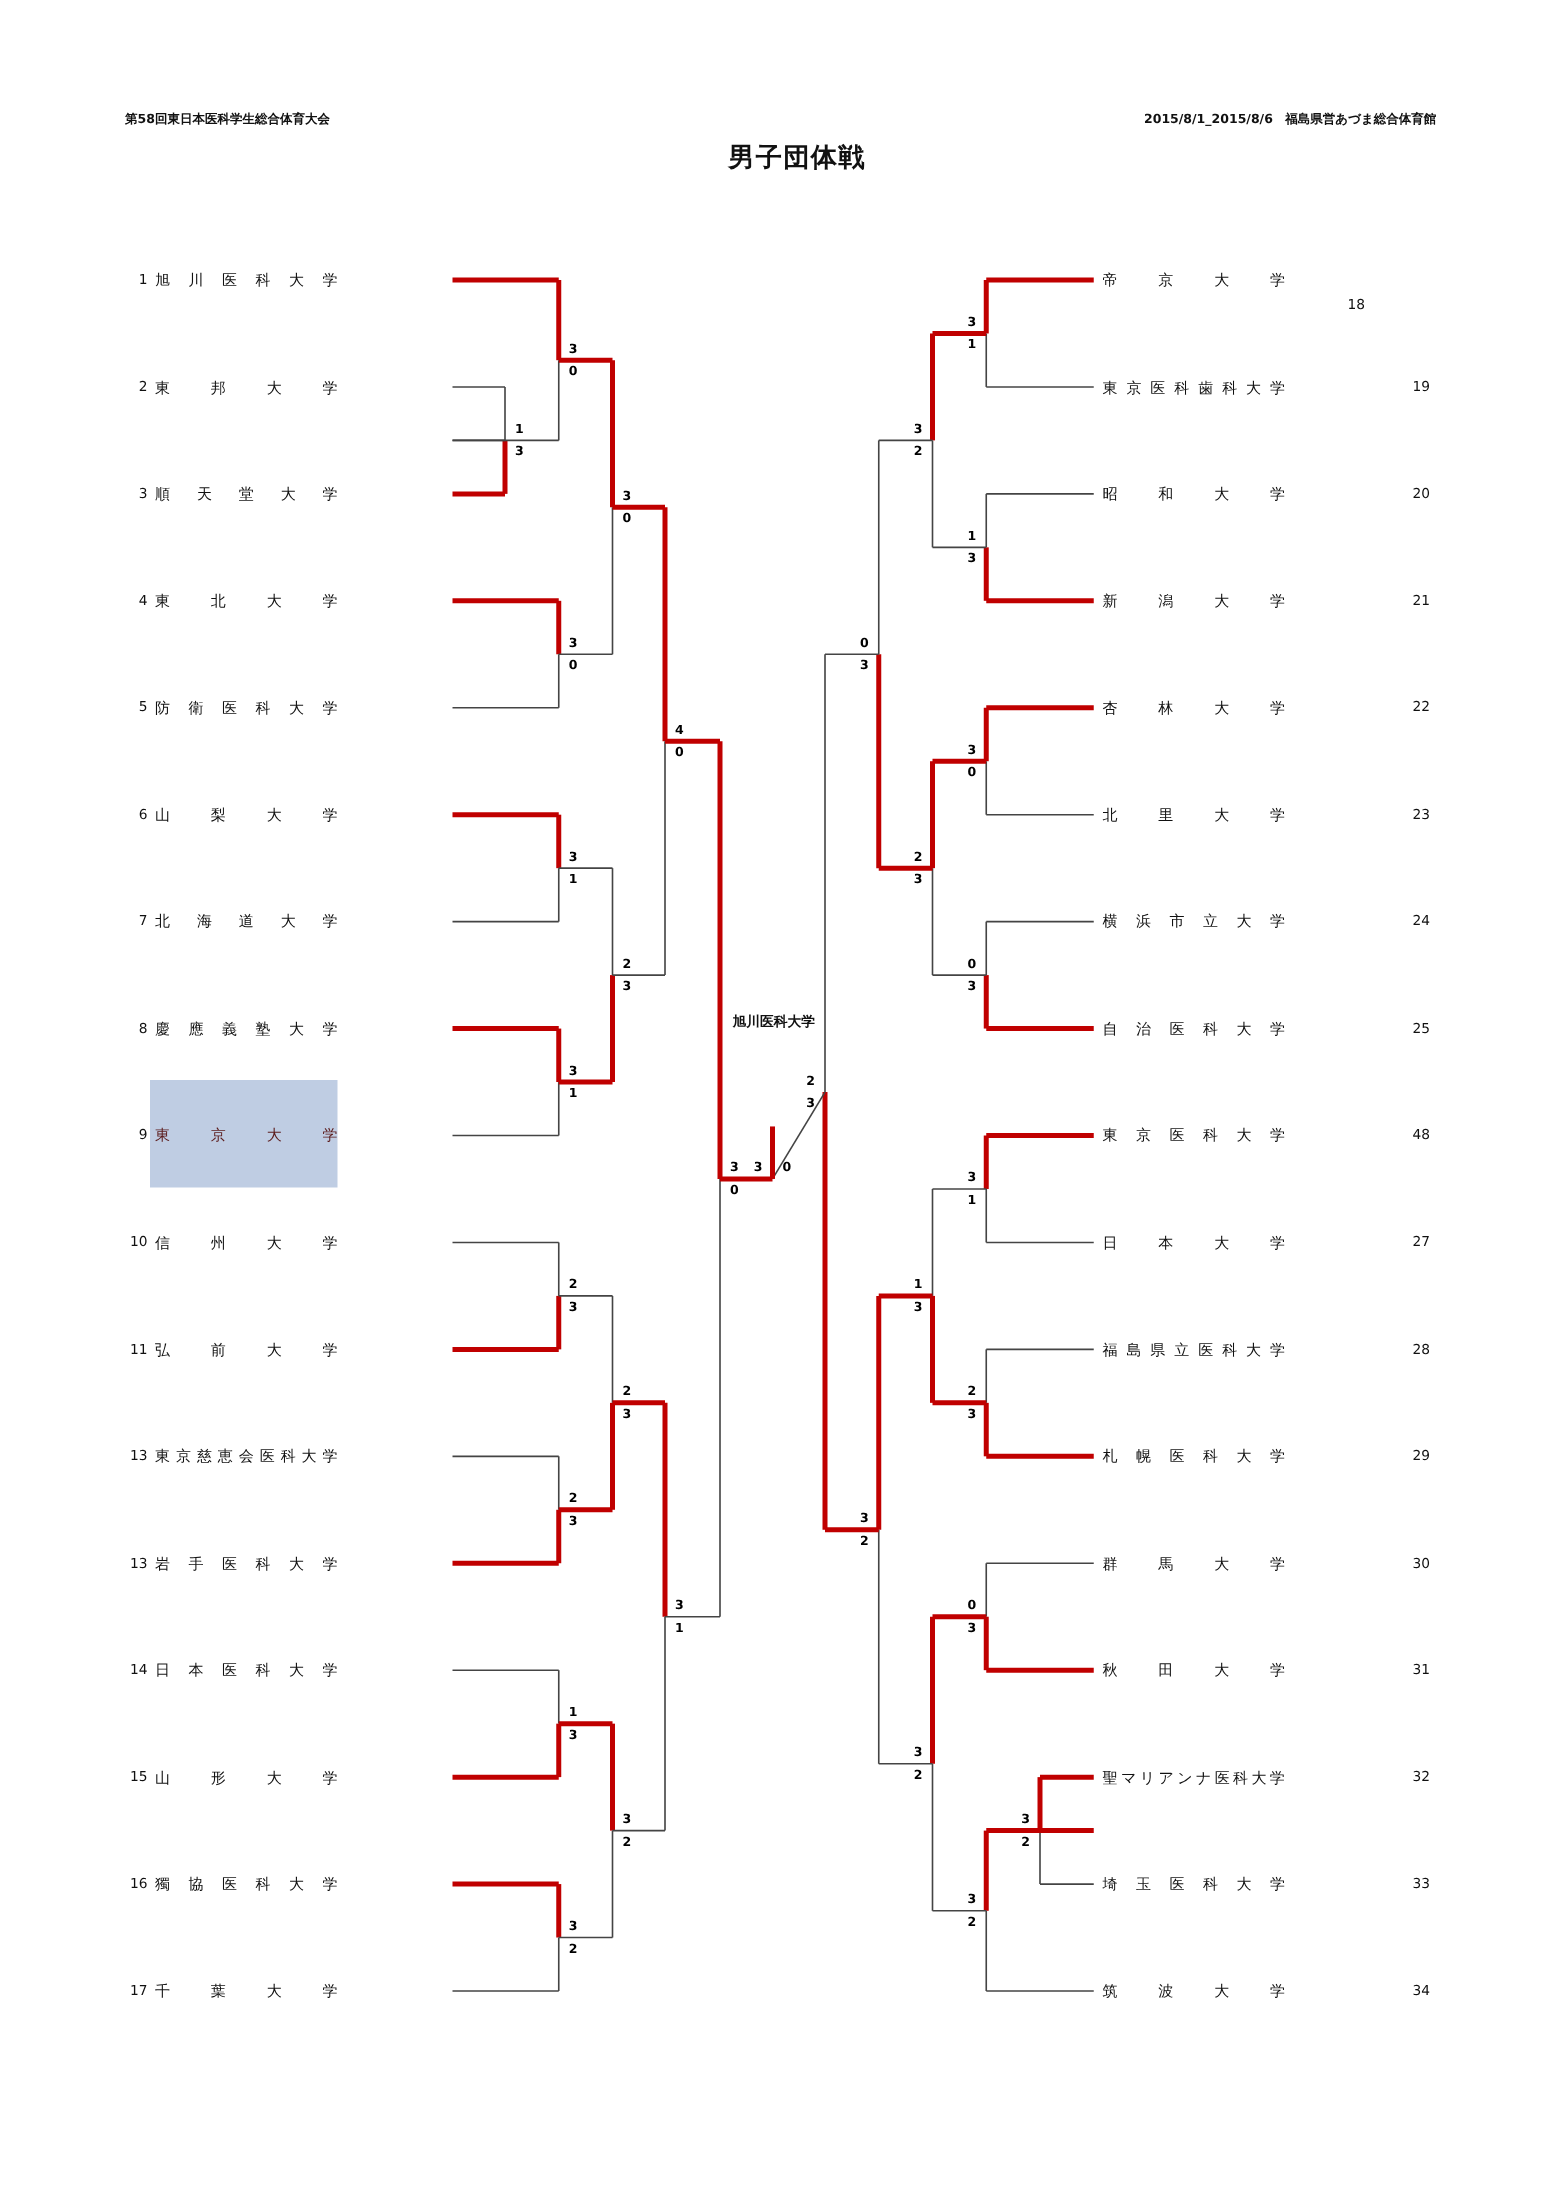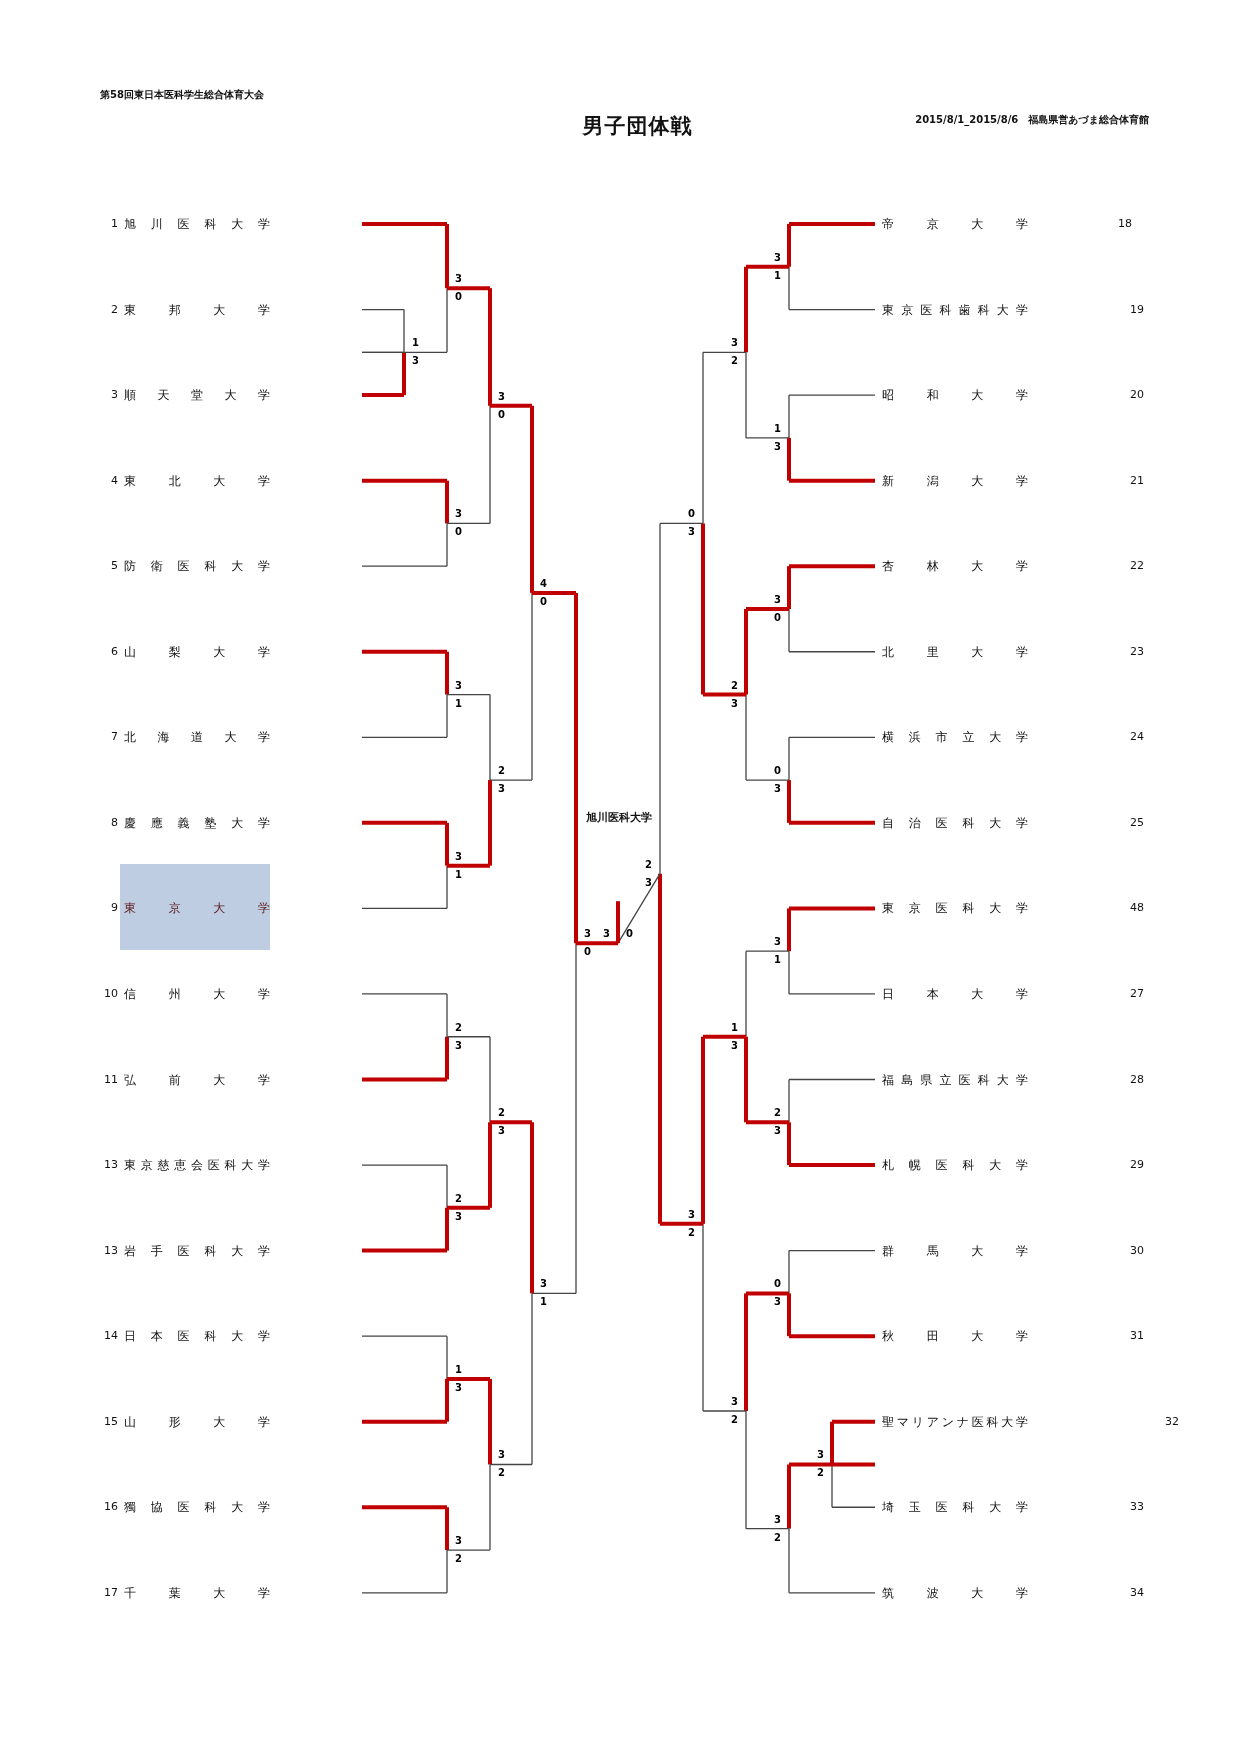--- a/index.html
+++ b/index.html
@@ -13,21 +13,21 @@
   .hl{position:absolute;left:120px;top:864px;width:150px;height:86px;background:#bfcde3;}
   .hl-text{color:#5a1a1a;}
   svg{position:absolute;left:0;top:0;}
   .score{font-size:10px;font-weight:bold;font-family:"DejaVu Sans",sans-serif;}
   .champ{position:absolute;top:810px;left:578px;width:82px;text-align:center;font-size:11px;font-weight:bold;}
 </style>
 </head>
 <body>
 
 <div class="hdr" style="left:100px;">第58回東日本医科学生総合体育大会</div>
-<div class="hdr" style="right:90px;margin-top:25px;">2015/8/1_2015/8/6　福島県営あづま総合体育館</div>
+<div class="hdr" style="right:90px;">2015/8/1_2015/8/6　福島県営あづま総合体育館</div>
 <div class="title">男子団体戦</div>
 
 <div class="hl"></div>
 <div id="teams">
     <div class="team" style="top: 216px; left: 0px; width: 1239px;">
       <span class="num" style="left: 94px;">1</span>
       <span class="name" style="left: 124px;">
         <span>旭</span>
         <span>川</span>
         <span>医</span>
@@ -191,21 +191,21 @@
     <div class="team" style="top: 1584.8px; left: 0px; width: 1052px;">
       <span class="num" style="left: 94px;">17</span>
       <span class="name" style="left: 124px;">
         <span>千</span>
         <span>葉</span>
         <span>大</span>
         <span>学</span>
       </span>
     </div>
     <div class="team" style="top: 216px; left: 0px; width: 1239px;">
-      <span class="rnum" style="left: 1110px;">18</span>
+      <span class="rnum" style="left: 1070px; margin-top: 20px;">18</span>
       <span class="name" style="left: 882px;">
         <span>帝</span>
         <span>京</span>
         <span>大</span>
         <span>学</span>
       </span>
     </div>
     <div class="team" style="top: 301.55px; left: 0px; width: 1239px;">
       <span class="rnum" style="left: 1122px;">19</span>
       <span class="name" style="left: 882px;">
@@ -333,21 +333,21 @@
     <div class="team" style="top: 1328.15px; left: 0px; width: 1239px;">
       <span class="rnum" style="left: 1122px;">31</span>
       <span class="name" style="left: 882px;">
         <span>秋</span>
         <span>田</span>
         <span>大</span>
         <span>学</span>
       </span>
     </div>
     <div class="team" style="top: 1413.7px; left: 0px; width: 1239px;">
-      <span class="rnum" style="left: 1122px; margin-left: 35px;">32</span>
+      <span class="rnum" style="left: 1122px;">32</span>
       <span class="name" style="left: 882px;">
         <span>聖</span>
         <span>マ</span>
         <span>リ</span>
         <span>ア</span>
         <span>ン</span>
         <span>ナ</span>
         <span>医</span>
         <span>科</span>
         <span>大</span>

